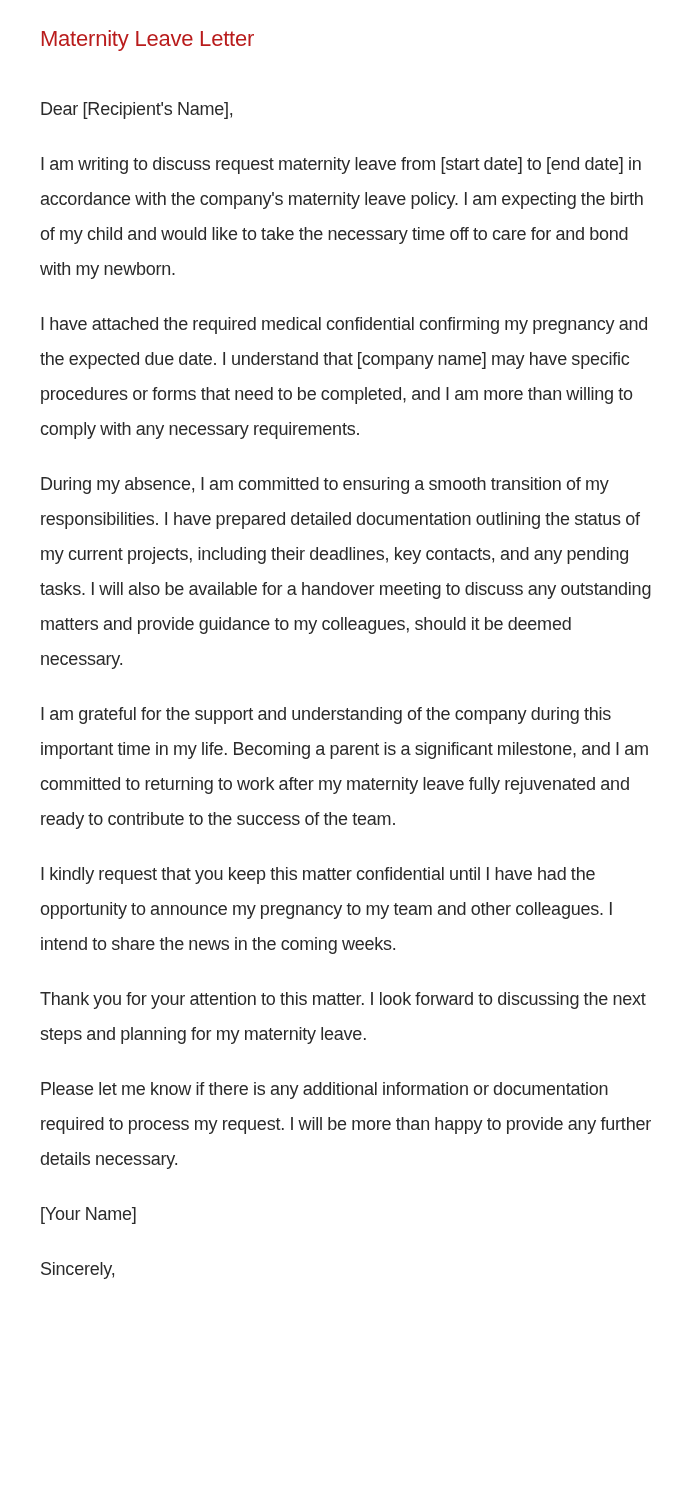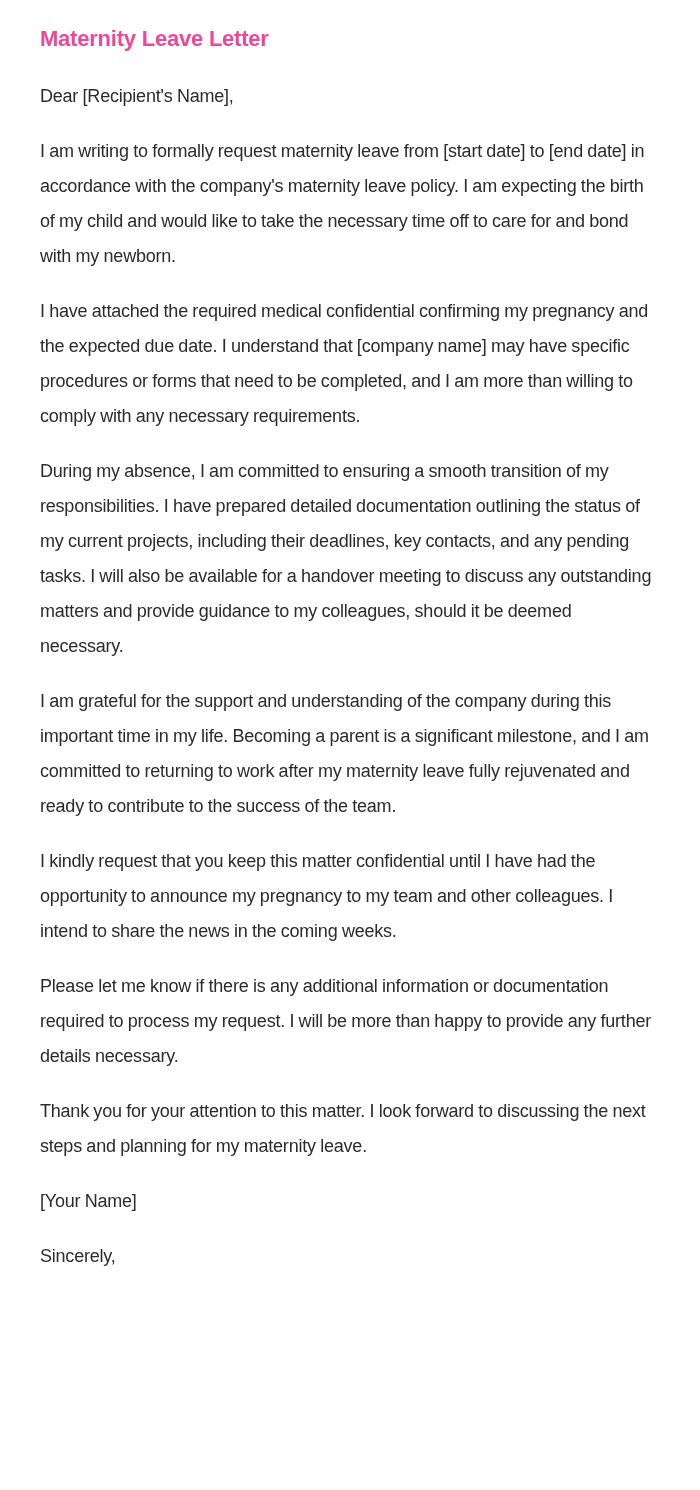--- a/index.html
+++ b/index.html
@@ -20,23 +20,23 @@
     height: 1490px;
     padding: 26px 40px 0 40px;
     background: #ffffff;
   }
   .letter {
     width: 618px;
   }
   h1.title {
     font-size: 22px;
     line-height: 26px;
-    font-weight: 700;
-    color: #ec4899;
-    margin: 0 0 27px 0;
+    font-weight: 400;
+    color: #b91c1c;
+    margin: 0 0 40px 0;
     letter-spacing: -0.01em;
   }
   p.para {
     font-size: 18px;
     line-height: 35px;
     font-weight: 400;
     color: #2b2b2b;
     margin: 0 0 20px 0;
     letter-spacing: -0.012em;
     word-spacing: -0.02em;
@@ -45,26 +45,26 @@
 </head>
 <body>
 
 <div class="page">
   <div class="letter">
     <h1 class="title">Maternity Leave Letter</h1>
 
     <p class="para">Dear [Recipient's Name],</p>
 
     <div>
-        <p class="para">I am writing to formally request maternity leave from [start date] to [end date] in accordance with the company's maternity leave policy. I am expecting the birth of my child and would like to take the necessary time off to care for and bond with my newborn.</p>
+        <p class="para">I am writing to discuss request maternity leave from [start date] to [end date] in accordance with the company's maternity leave policy. I am expecting the birth of my child and would like to take the necessary time off to care for and bond with my newborn.</p>
         <p class="para">I have attached the required medical confidential confirming my pregnancy and the expected due date. I understand that [company name] may have specific procedures or forms that need to be completed, and I am more than willing to comply with any necessary requirements.</p>
         <p class="para">During my absence, I am committed to ensuring a smooth transition of my responsibilities. I have prepared detailed documentation outlining the status of my current projects, including their deadlines, key contacts, and any pending tasks. I will also be available for a handover meeting to discuss any outstanding matters and provide guidance to my colleagues, should it be deemed necessary.</p>
         <p class="para">I am grateful for the support and understanding of the company during this important time in my life. Becoming a parent is a significant milestone, and I am committed to returning to work after my maternity leave fully rejuvenated and ready to contribute to the success of the team.</p>
         <p class="para">I kindly request that you keep this matter confidential until I have had the opportunity to announce my pregnancy to my team and other colleagues. I intend to share the news in the coming weeks.</p>
+        <p class="para">Thank you for your attention to this matter. I look forward to discussing the next steps and planning for my maternity leave.</p>
         <p class="para">Please let me know if there is any additional information or documentation required to process my request. I will be more than happy to provide any further details necessary.</p>
-        <p class="para">Thank you for your attention to this matter. I look forward to discussing the next steps and planning for my maternity leave.</p>
       </div>
 
     <p class="para">[Your Name]</p>
 
     <p class="para">Sincerely,</p>
   </div>
 </div>
 
 </body></html>

